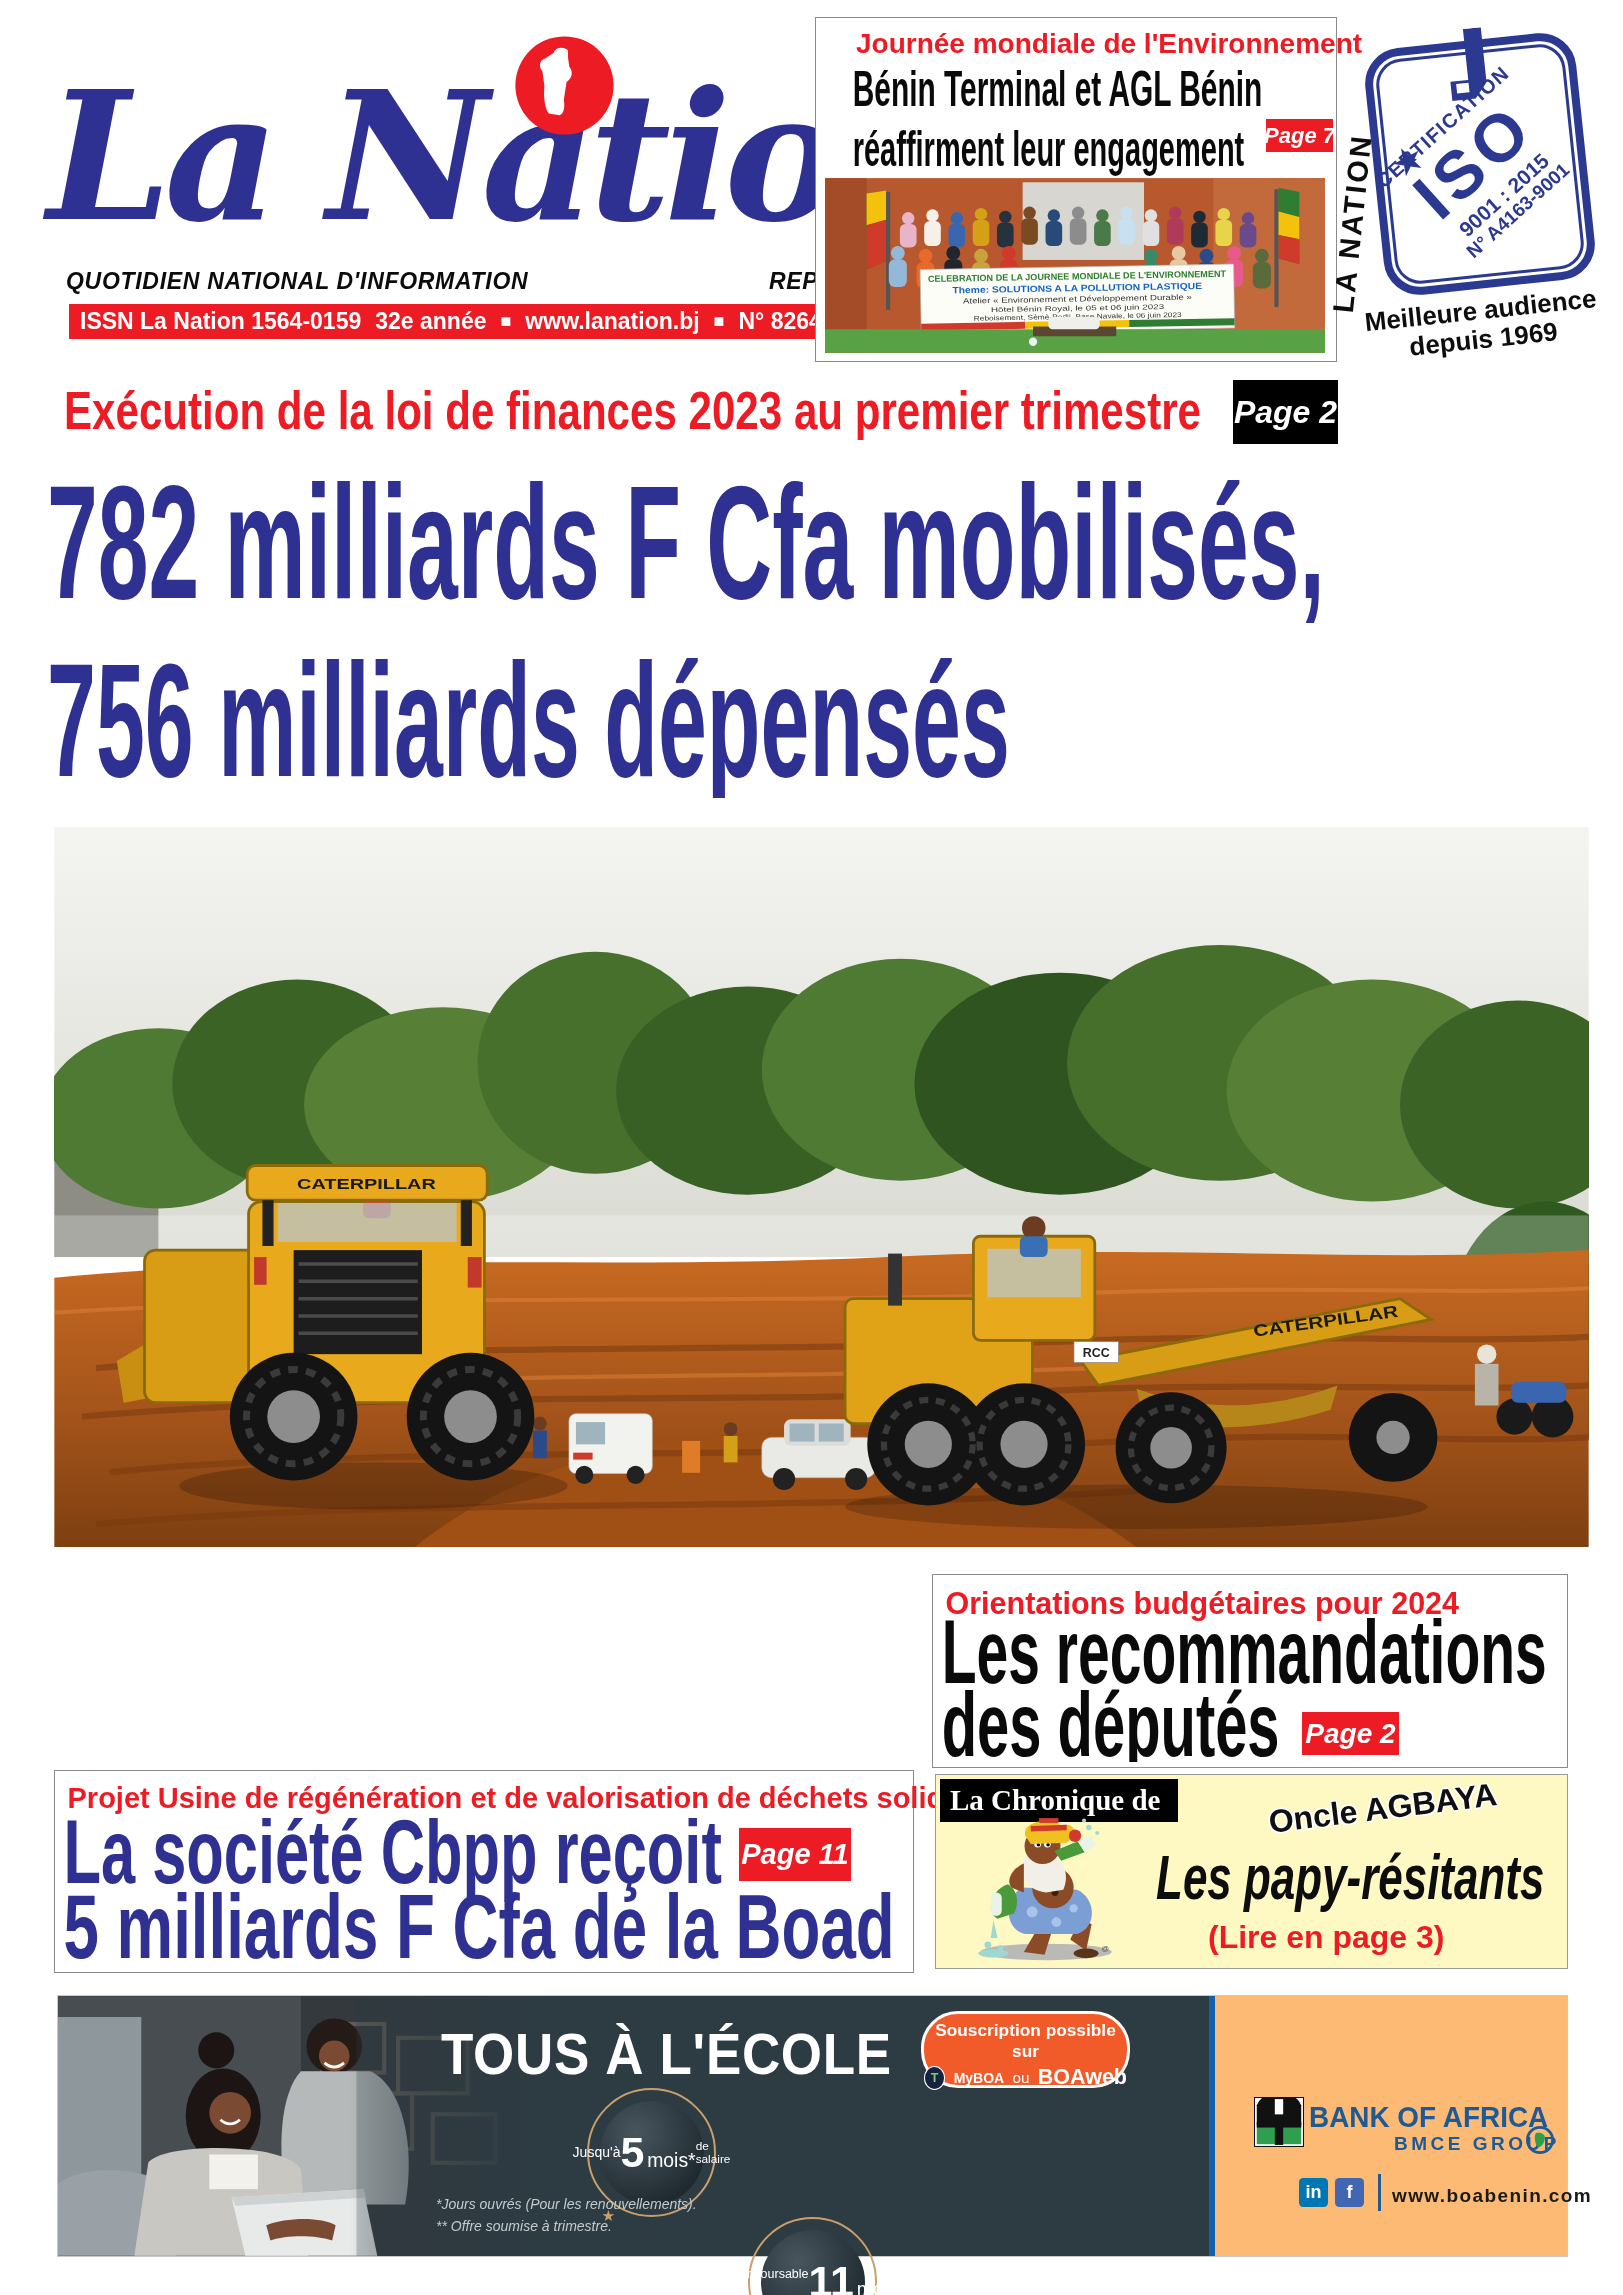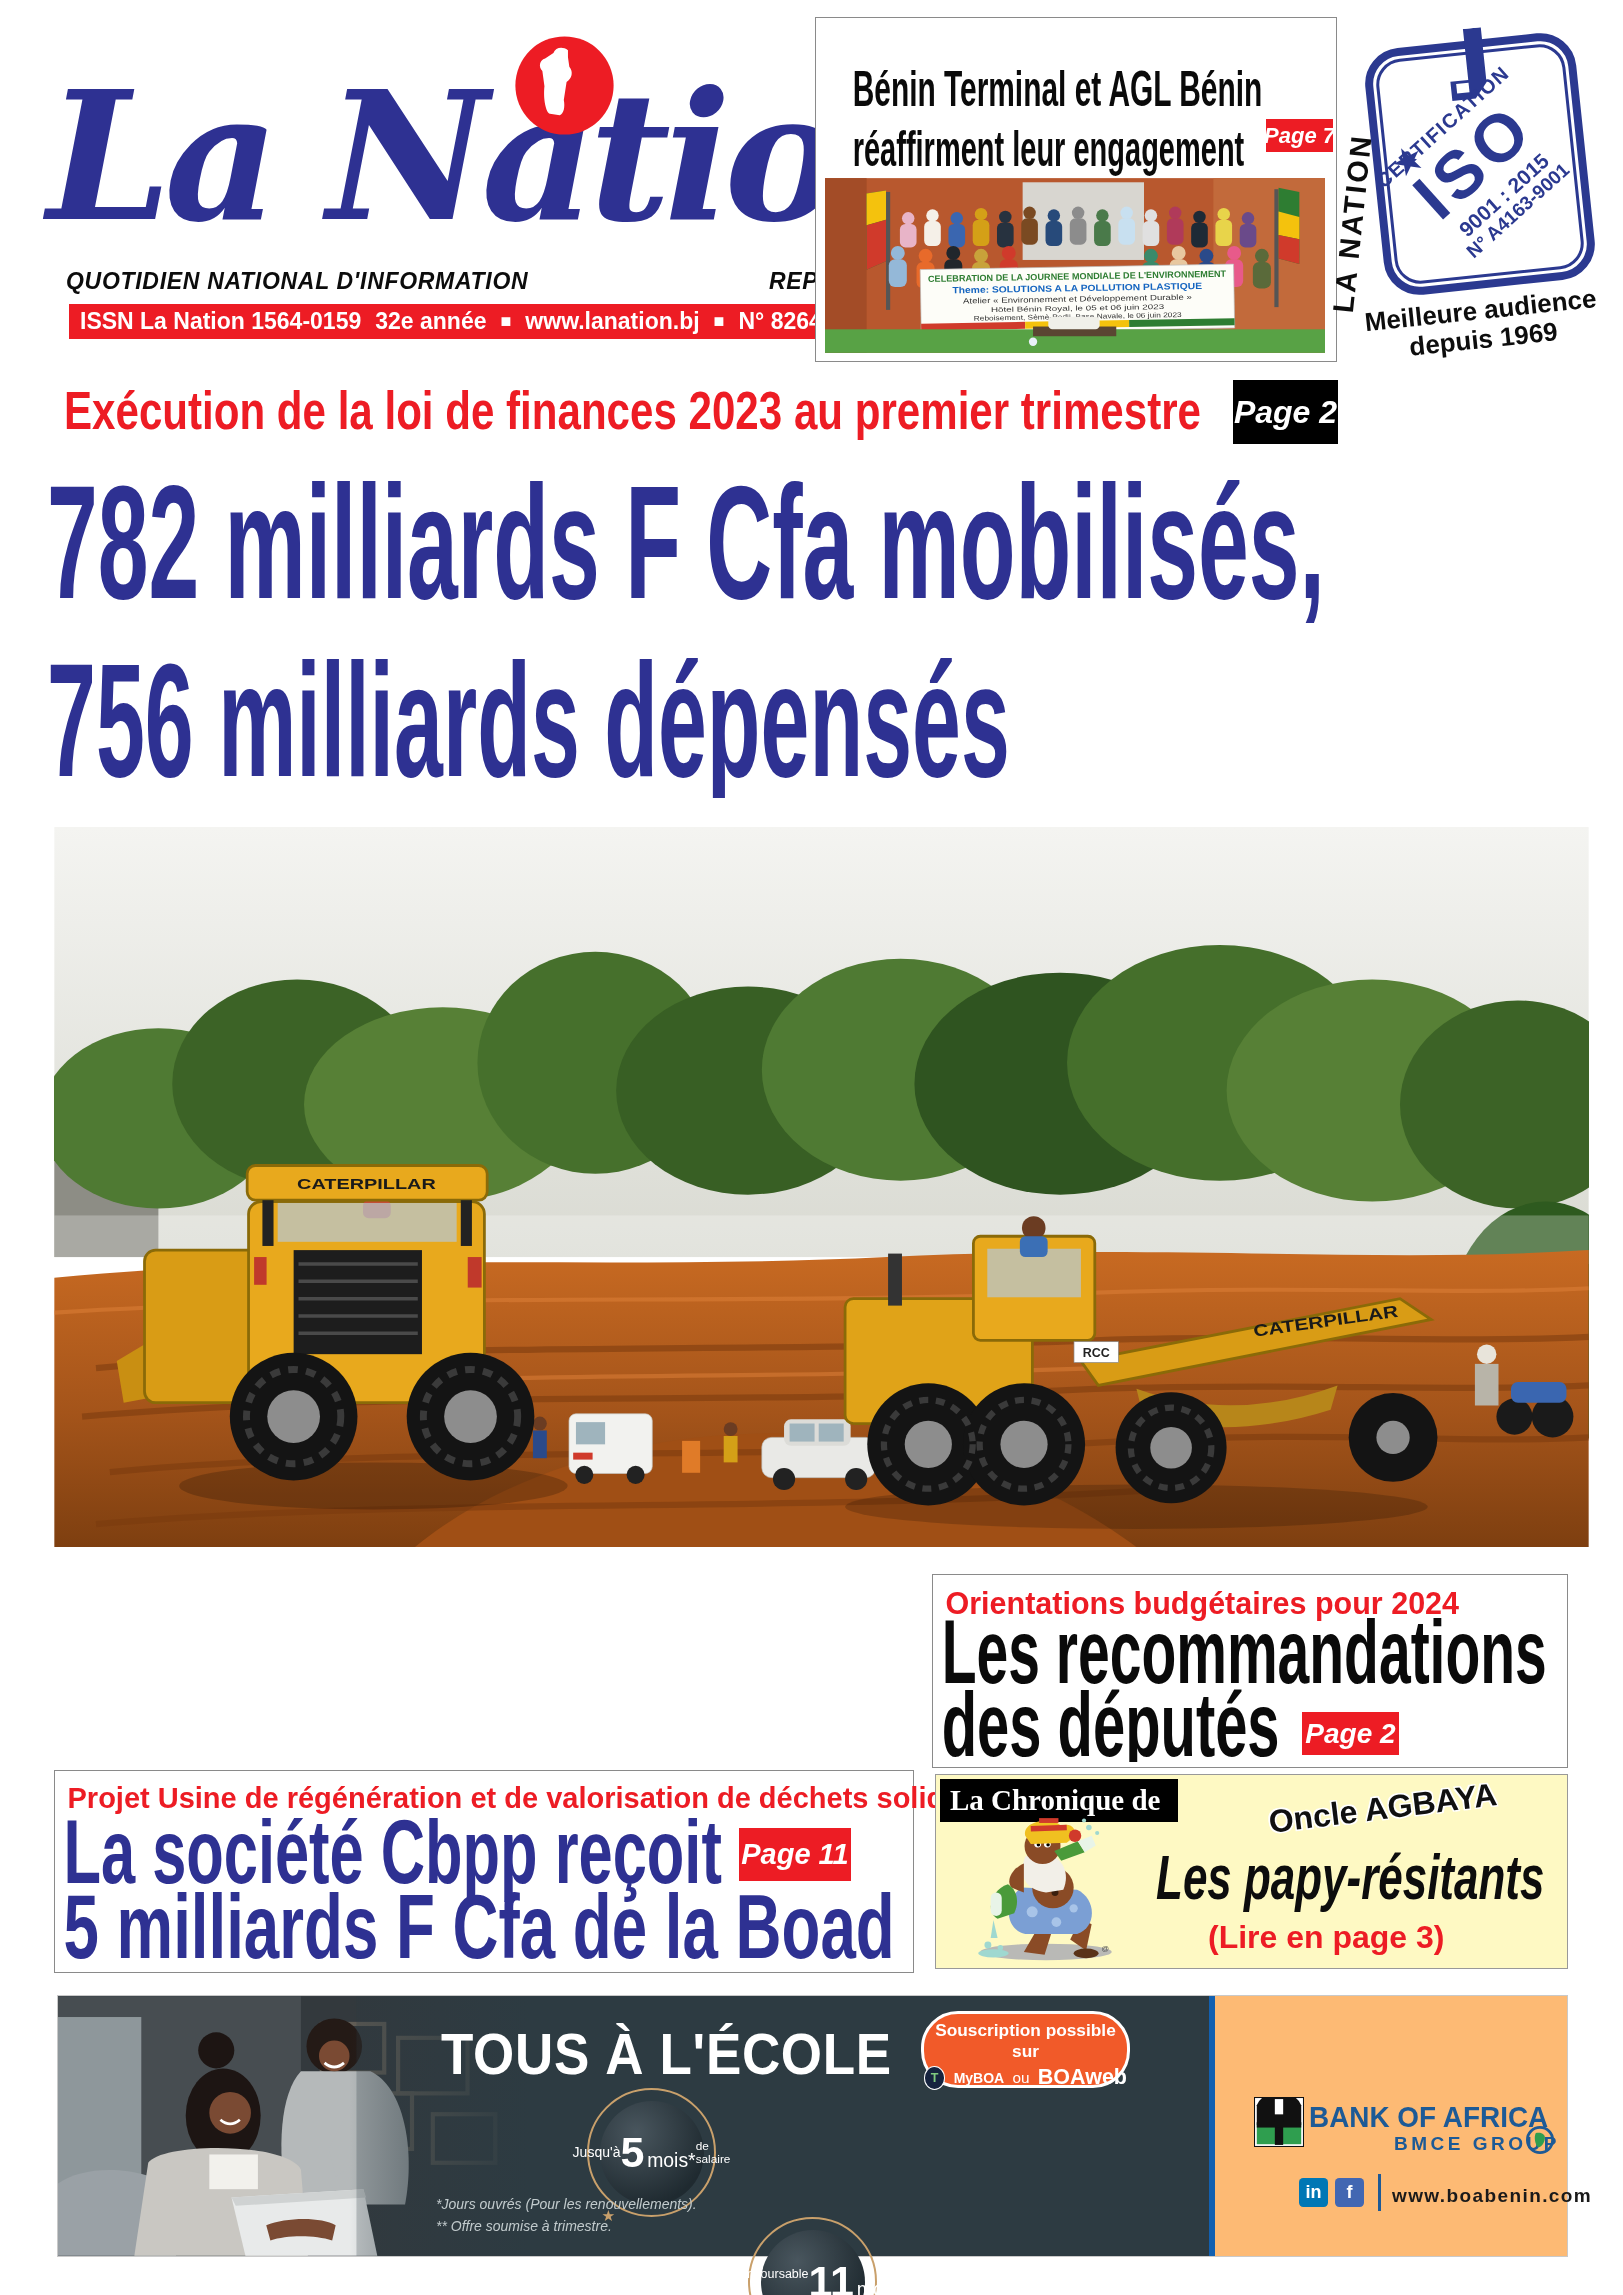--- a/index.html
+++ b/index.html
@@ -82,20 +82,21 @@
     <span>32e année</span>
     <span class="sq">■</span>
     <span>www.lanation.bj</span>
     <span class="sq">■</span>
     <span>N° 8264 du Jeudi 15 Juin 2023</span>
     <span class="sq">■</span>
     <span>Prix : 300 F CFA</span>
   </div>
 
   <div class="abs story-box" style="left:815px;top:17.3px;width:520px;height:343px;">
+    <div class="abs kicker-red" style="left:40px;top:9.7px;font-size:28px;">Journée mondiale de l'Environnement</div>
     <svg class="abs" style="left:36px;top:40px;" width="458" height="119" viewBox="0 0 660 172">
       <text x="0" y="70" font-size="72" font-weight="bold" fill="#0a0a0a" textLength="592" lengthAdjust="spacingAndGlyphs">Bénin Terminal et AGL Bénin</text>
       <text x="0" y="156" font-size="72" font-weight="bold" fill="#0a0a0a" textLength="566" lengthAdjust="spacingAndGlyphs">réaffirment leur engagement</text>
     </svg>
     <div class="abs badge badge-red" style="left:450px;top:101px;width:67px;height:33px;font-size:22px;">Page 7</div>
 
     <svg class="abs" style="left:9px;top:160px;" width="500" height="175" viewBox="0 0 721 252">
       <rect width="721" height="252" fill="#b8582e"></rect>
       <rect x="560" y="0" width="161" height="252" fill="#c26a3b"></rect>
       <rect x="0" y="0" width="60" height="252" fill="#a34c27"></rect>

